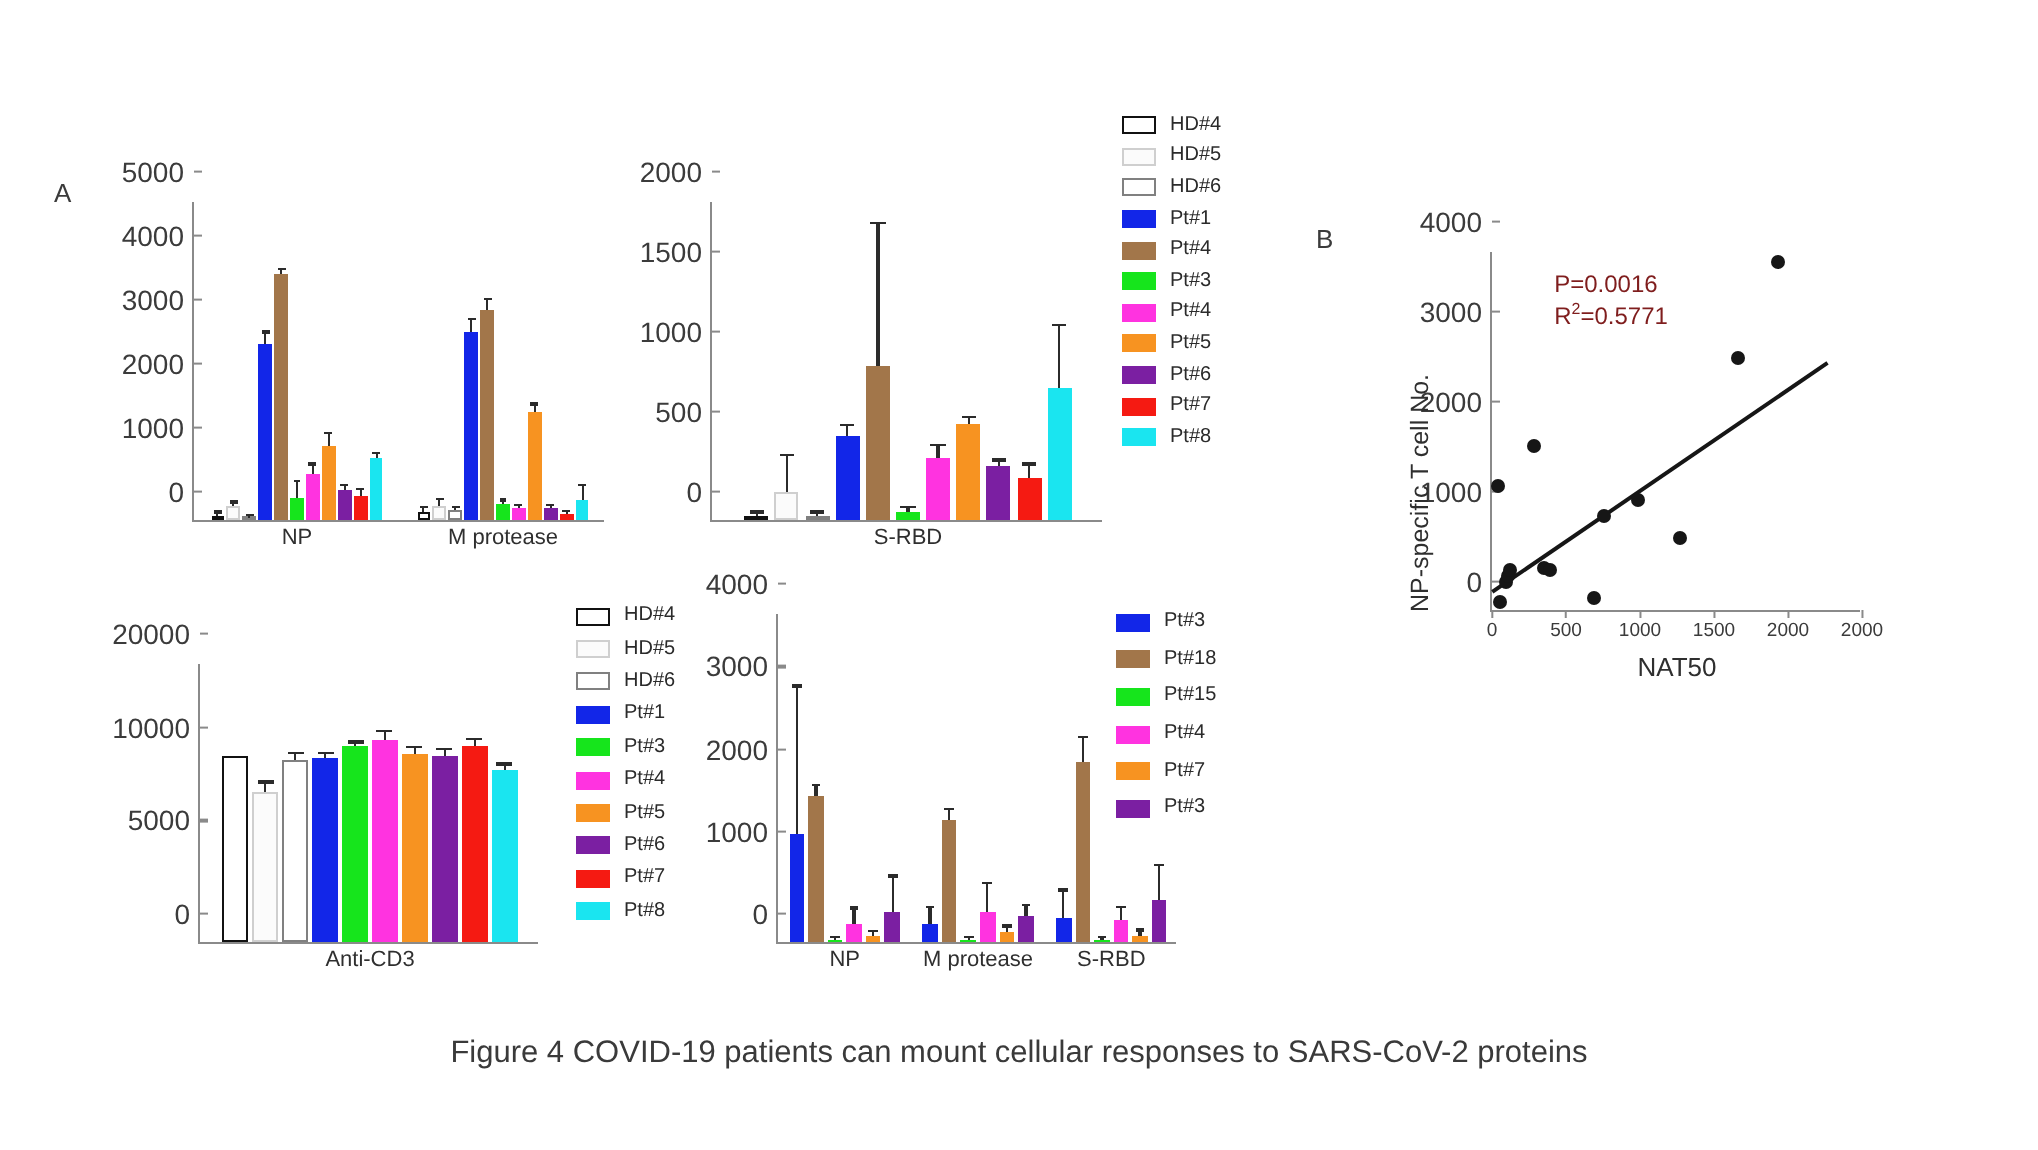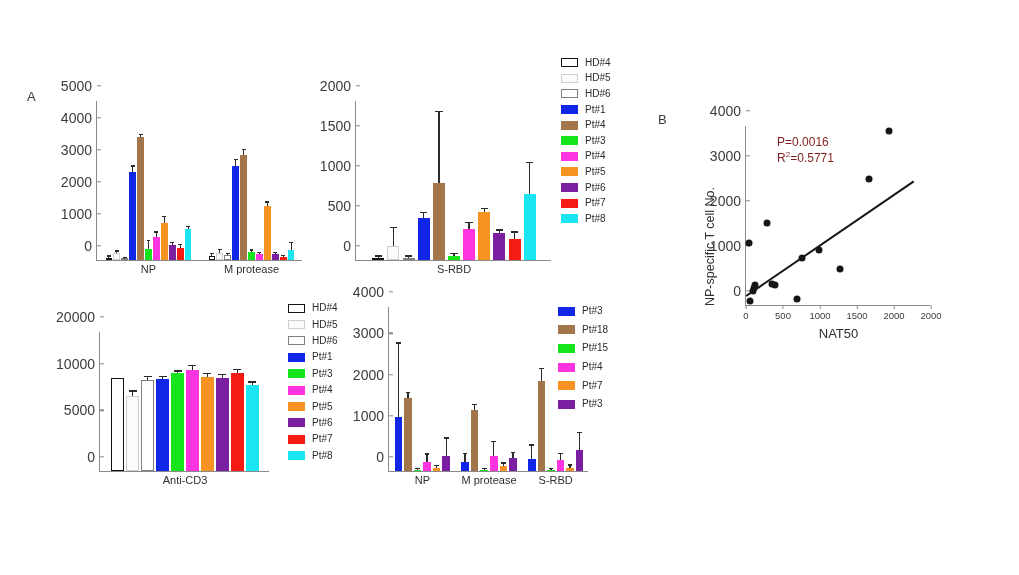--- a/index.html
+++ b/index.html
@@ -569,14 +569,15 @@
         <div class="dot" title="NAT50 1935, T cells 3800" style="left: 143.19px; bottom: 174.5px;"></div>
         <div class="axis-title-x" style="left: 92.5px;">NAT50</div>
         <div class="axis-title-y" style="left: -42px; top: 180px;">NP-specific T cell No.</div>
         <div class="stat-text" style="left: 31.08px; top: 8px;">
           <div>P=0.0016</div>
           <div>R<sup>2</sup>=0.5771</div>
         </div>
       </div>
   </div>
 
+  <div class="caption" style="top:518px;">Figure 4 COVID-19 patients can mount cellular responses to SARS-CoV-2 proteins</div>
 
 </div>
 
 </body></html>

